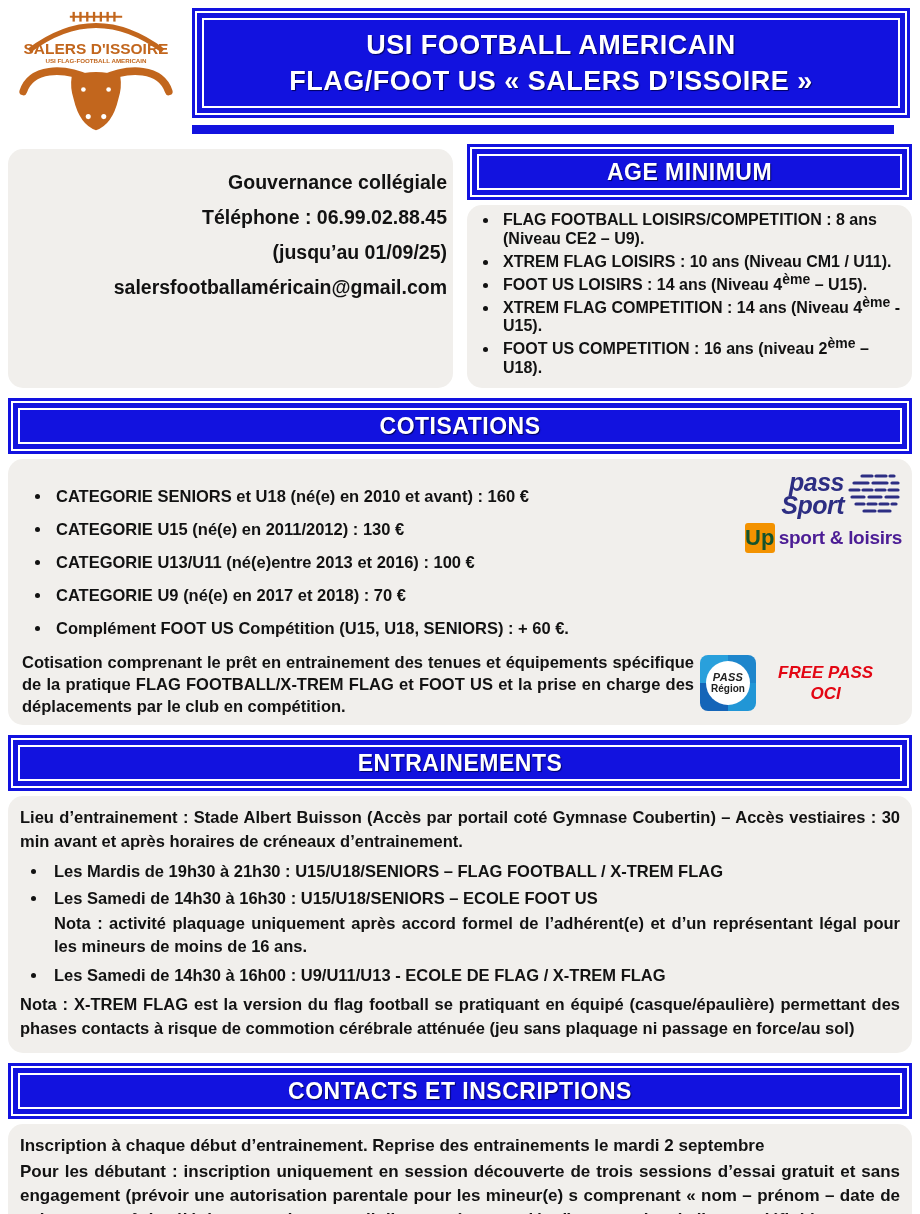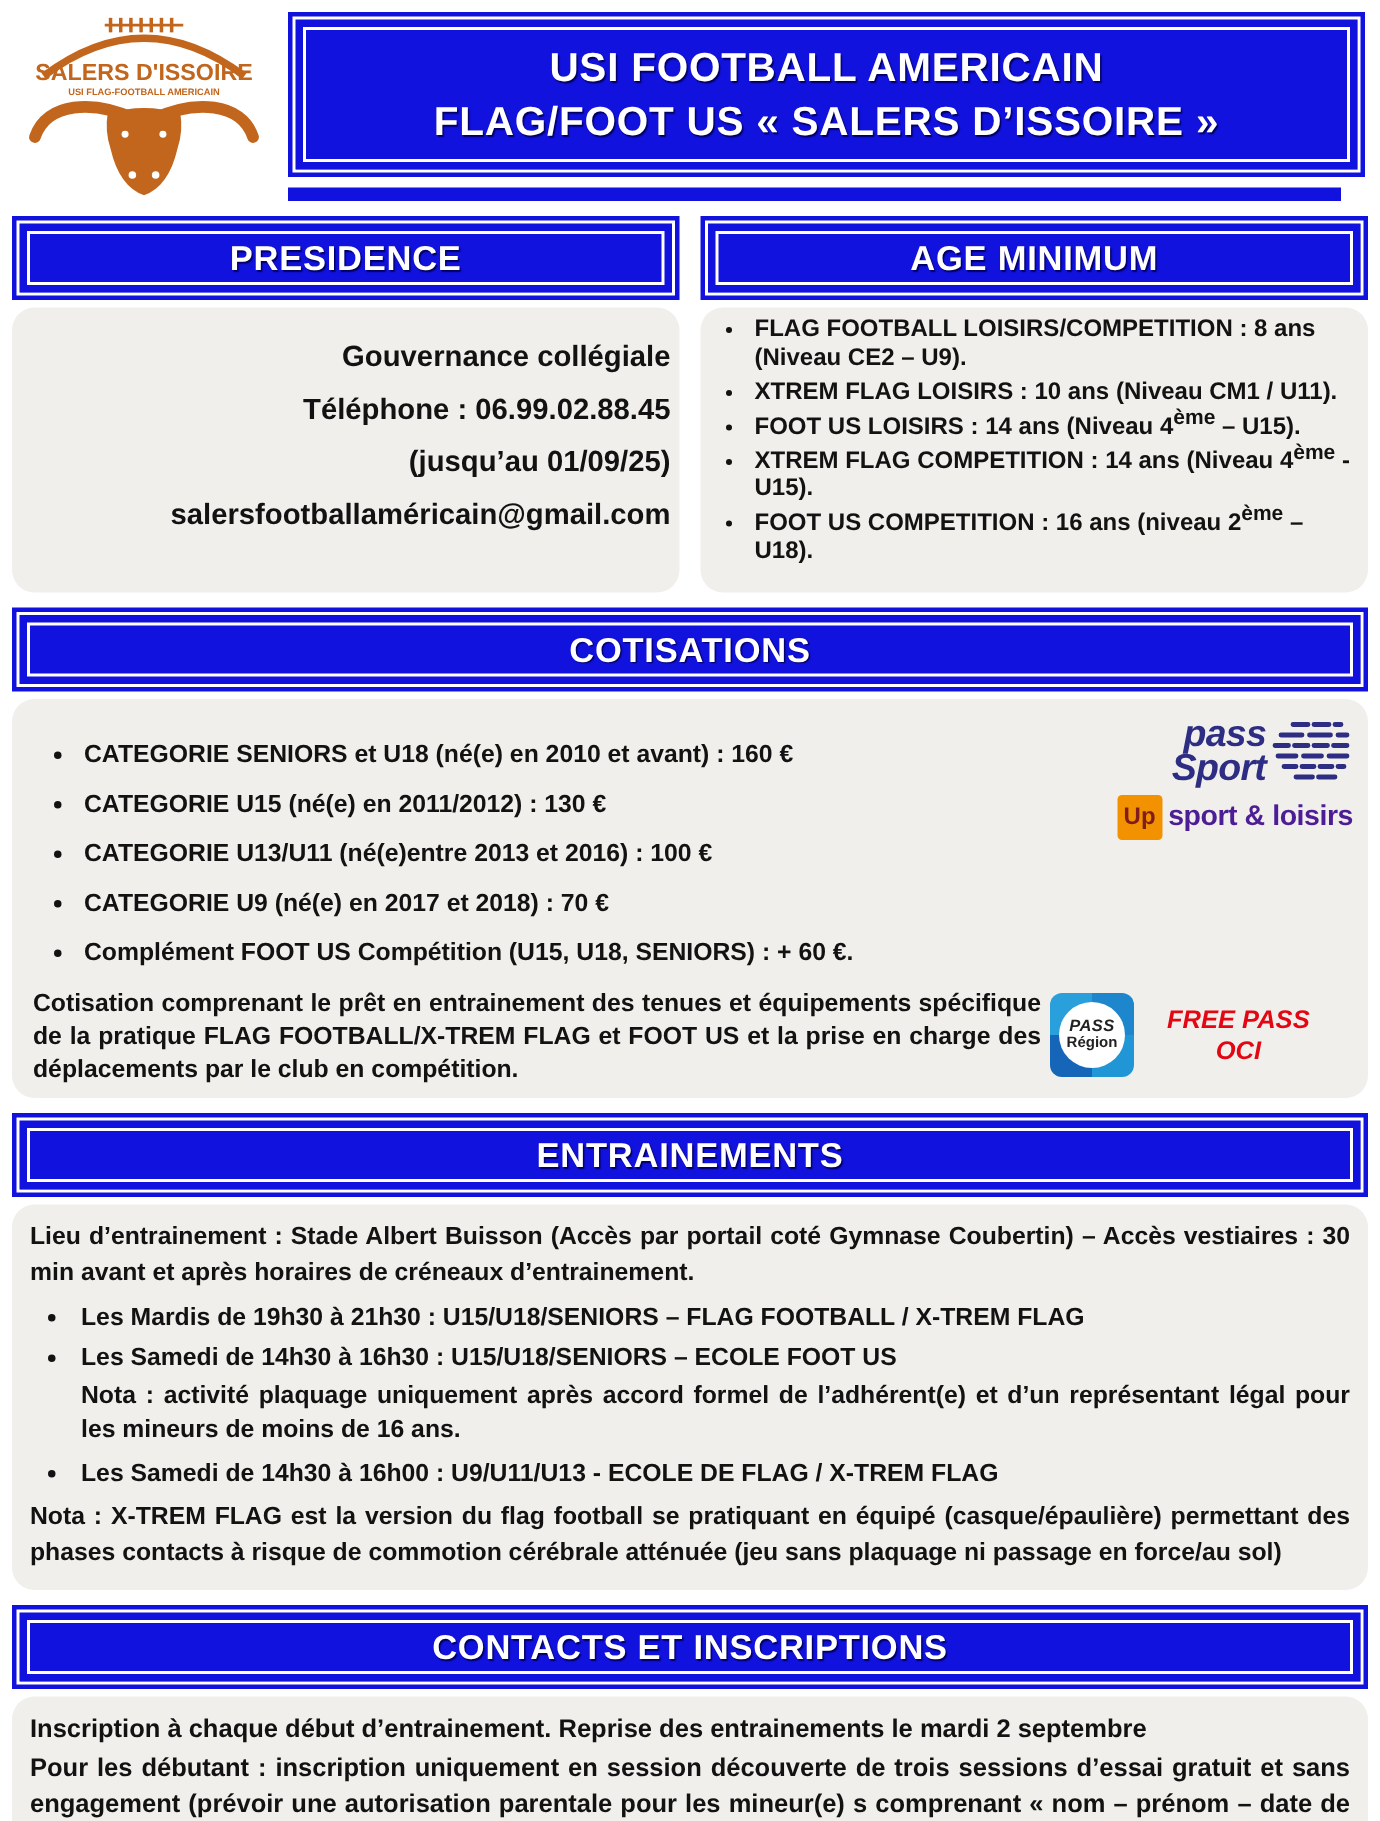--- a/index.html
+++ b/index.html
@@ -56,21 +56,21 @@
   .cot-left li { margin-bottom:14px; padding-left:4px; }
   .cot-note { font-size:16.5px; text-align:justify; margin:10px 4px 0 12px; line-height:1.32; }
   .cot-right { width:212px; flex:none; padding:10px 8px 6px 0; display:flex; flex-direction:column; }
 
   
   .passsport-row { display:flex; align-items:center; justify-content:flex-end; gap:4px; }
   .passsport-text { font-style:italic; color:#2d2e83; font-size:25px; line-height:.92; text-align:right; letter-spacing:-.5px; }
   .ancv-row { margin-top:-6px; }
   .ancv-text { color:#3558a8; font-size:24px; font-style:italic; letter-spacing:1px; margin:-4px 0 0 28px; }
   .up-row { margin-top:6px; display:flex; align-items:center; gap:4px; justify-content:flex-end; }
-  .up-box { width:30px; height:30px; background:#f39200; color:#7f1d1d; font-size:16px; border-radius:3px; display:flex; align-items:center; justify-content:center; flex:none; }
+  .up-box { width:30px; height:30px; background:#f39200; color:#14532d; font-size:22px; border-radius:3px; display:flex; align-items:center; justify-content:center; flex:none; }
   .up-text { color:#4c1d95; font-size:19px; letter-spacing:-.3px; }
   .bottom-logos { margin-top:auto; display:flex; align-items:center; gap:22px; padding-left:2px; }
   .pass-region {
     width:56px; height:56px; border-radius:8px; flex:none;
     background:conic-gradient(#1e86cc 0 25%, #2196d6 0 50%, #1565b8 0 75%, #29a0dc 0);
     display:flex; align-items:center; justify-content:center;
   }
   .pass-region-circle {
     width:44px; height:44px; border-radius:50%; background:#fff; color:#222;
     display:flex; flex-direction:column; align-items:center; justify-content:center; line-height:1.05;
@@ -128,25 +128,20 @@
           <div class="title-line">USI FOOTBALL AMERICAIN</div>
           <div class="title-line">FLAG/FOOT US « SALERS D’ISSOIRE »</div>
         </div>
       </div>
       <div class="strip"></div>
     </div>
   </div>
 
   <div class="two-col">
     <div class="col">
-      <div class="frame">
-        <div class="bluebox head-box">
-          <span class="section-title">PRESIDENCE</span>
-        </div>
-      </div>
       <div class="panel presidence-panel">
         <div>Gouvernance collégiale</div>
         <div>Téléphone : 06.99.02.88.45</div>
         <div>(jusqu’au 01/09/25)</div>
         <div>salersfootballaméricain@gmail.com</div>
       </div>
     </div>
 
     <div class="col">
       <div class="frame">

